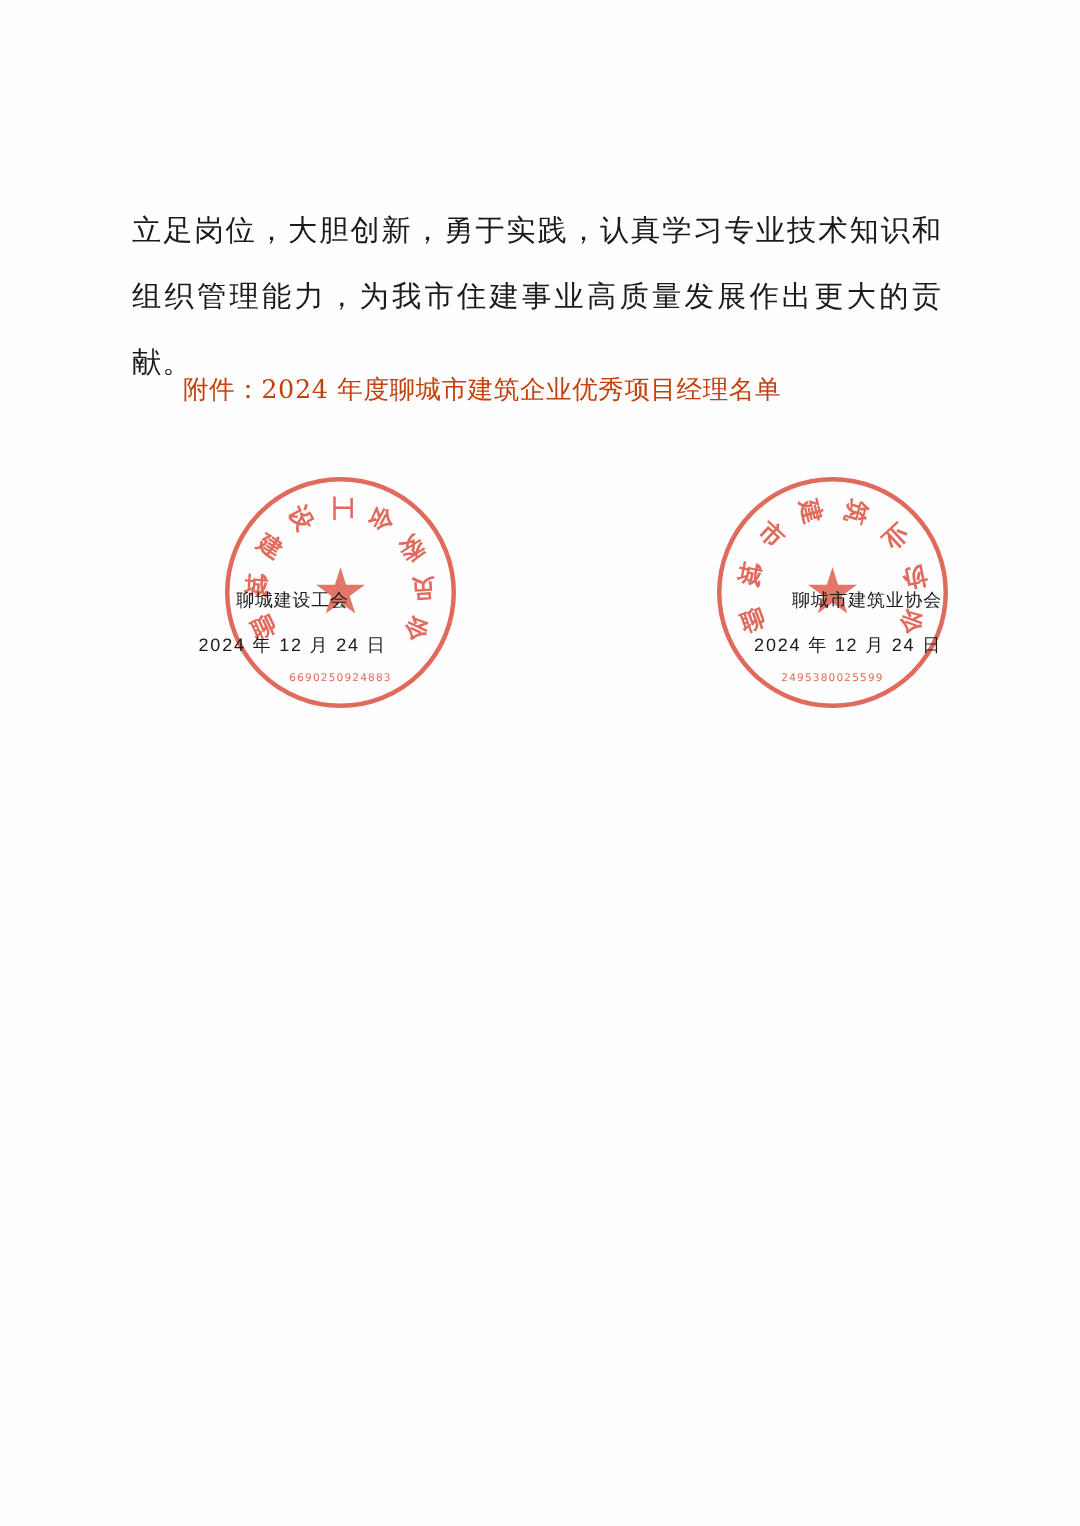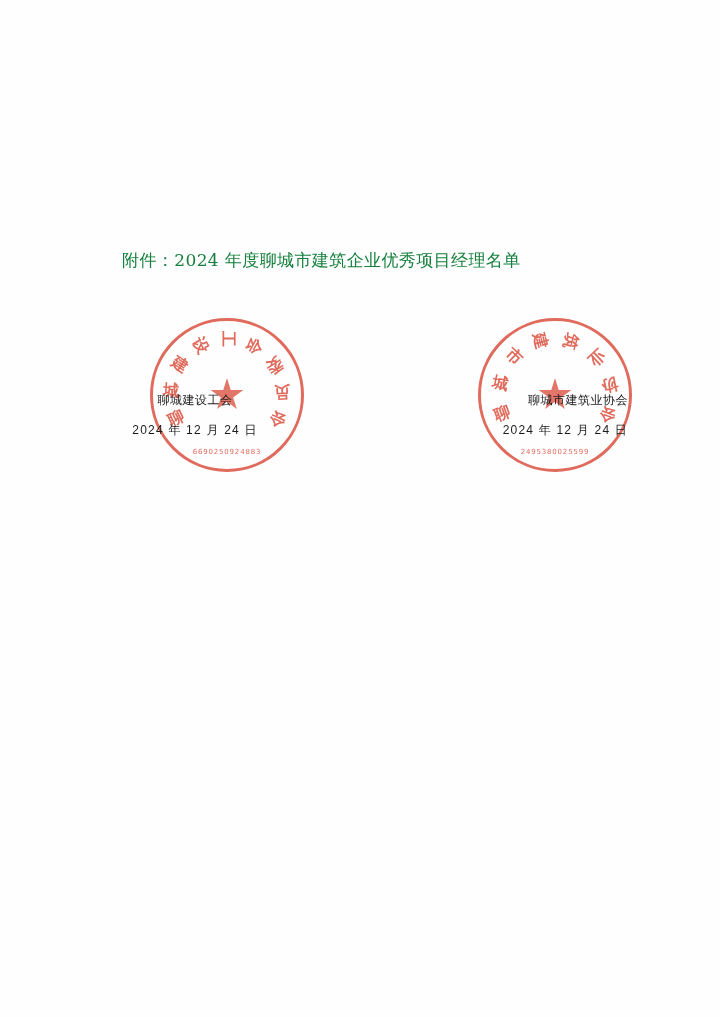--- a/index.html
+++ b/index.html
@@ -34,21 +34,21 @@
   }
   .attachment-line {
     position: absolute;
     left: 88px;
     top: 228px;
     width: 560px;
     font-size: 17px;
     line-height: 30px;
     letter-spacing: 0.4px;
     text-indent: 34px;
-    color: #15803d;
+    color: #c2410c;
   }
   .sig-block {
     position: absolute;
     font-size: 12px;
     line-height: 30px;
     letter-spacing: 0.5px;
     color: #1b1b1b;
     text-align: center;
     white-space: nowrap;
   }
@@ -116,20 +116,21 @@
     letter-spacing: 0.8px;
     color: #d8412f;
     font-family: "DejaVu Sans", sans-serif;
   }
 </style>
 </head>
 <body>
 
 <div class="page">
 
+  <p class="body-text">立足岗位，大胆创新，勇于实践，认真学习专业技术知识和组织管理能力，为我市住建事业高质量发展作出更大的贡献。</p>
 
   <p class="attachment-line">附件：2024 年度聊城市建筑企业优秀项目经理名单</p>
 
   <div class="seal seal-left">
     <div class="seal-inner">
       <div class="seal-ring-text" id="ring-left">
           <span style="transform: rotate(-115deg) translate(0px, -56px) rotate(90deg) translate(-50%, -50%);">聊</span>
           <span style="transform: rotate(-86.25deg) translate(0px, -56px) rotate(90deg) translate(-50%, -50%);">城</span>
           <span style="transform: rotate(-57.5deg) translate(0px, -56px) rotate(90deg) translate(-50%, -50%);">建</span>
           <span style="transform: rotate(-28.75deg) translate(0px, -56px) rotate(90deg) translate(-50%, -50%);">设</span>

